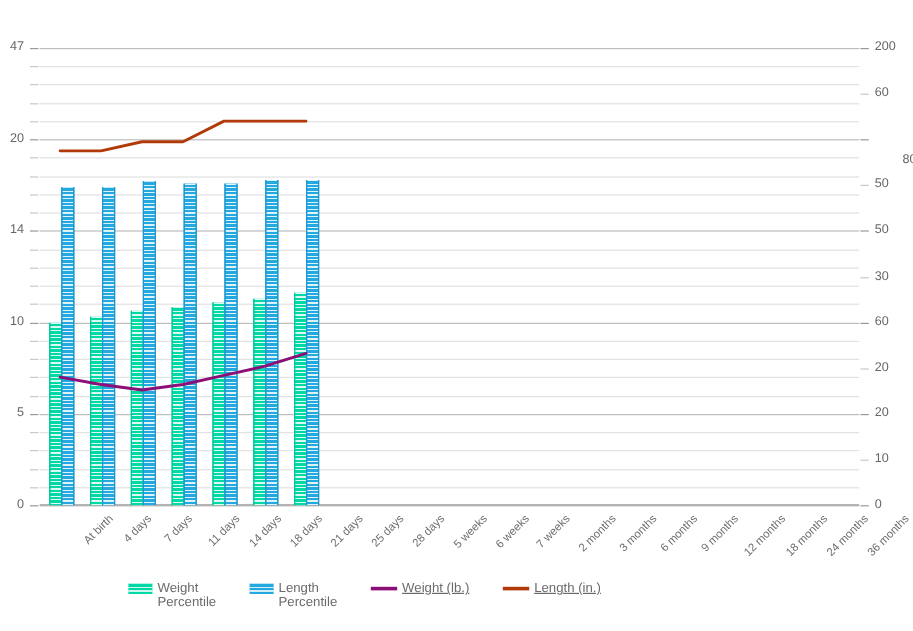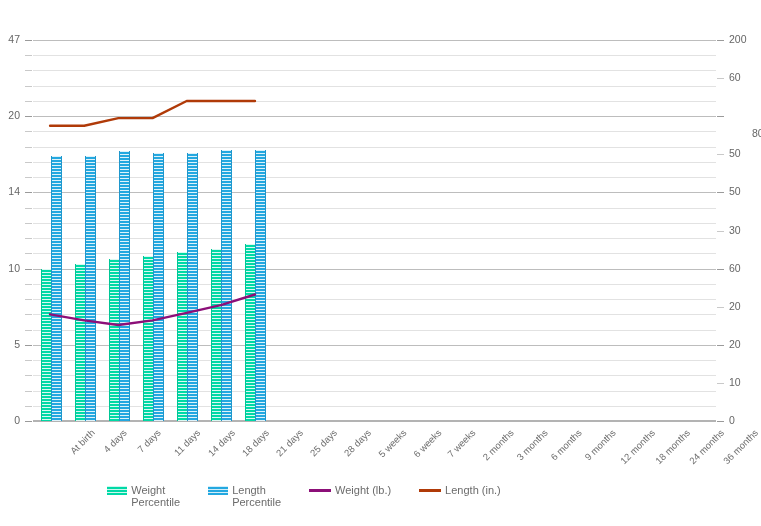--- a/index.html
+++ b/index.html
@@ -189,20 +189,21 @@
   .legend-text {
     font-size: 11px;
     color: #6b6b6b;
     line-height: 12px;
     max-width: 62px;
     white-space: pre-line;
   }
   .legend-text.wide {
     max-width: none;
     white-space: nowrap;
+    text-decoration: underline;
   }
 </style>
 </head>
 <body>
 
 <div id="chart-root">
 
 
   <div id="plot-area">
     <div id="gridlines">

